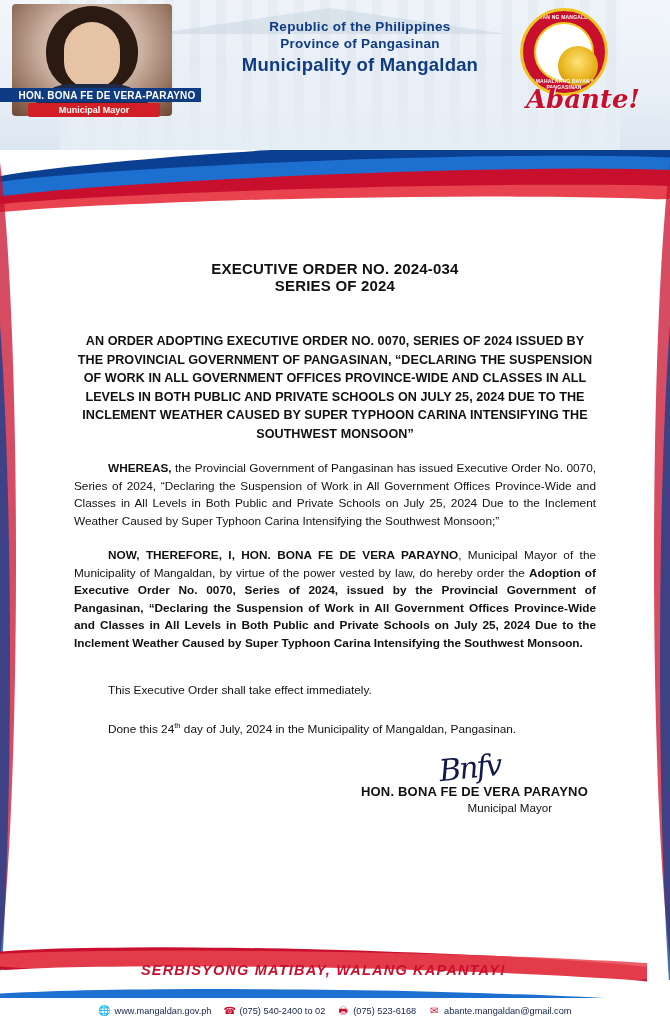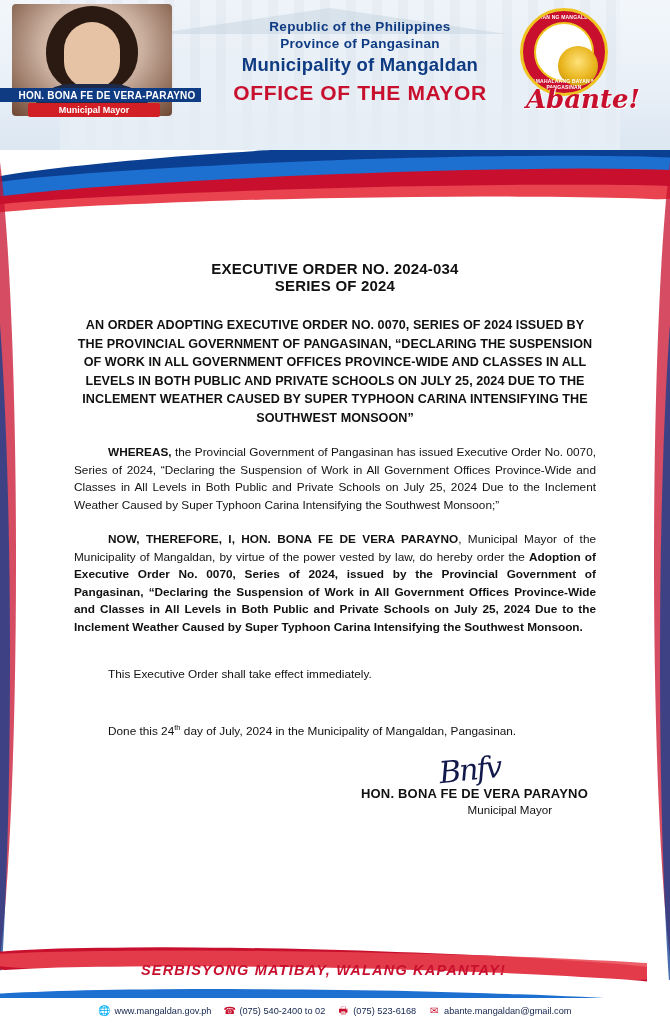--- a/index.html
+++ b/index.html
@@ -262,21 +262,21 @@
     font-weight: bold;
     font-size: 15px;
     line-height: 17px;
     letter-spacing: .2px;
   }
   .eo-title {
     text-align: center;
     font-weight: bold;
     font-size: 12.6px;
     line-height: 18.5px;
-    margin-top: 22px;
+    margin-top: 38px;
     letter-spacing: .05px;
   }
   .para {
     font-size: 11.8px;
     line-height: 17.5px;
     text-align: justify;
     margin-top: 17px;
   }
   .para.first { margin-top: 26px; }
   .indent { display: inline-block; width: 34px; }
@@ -284,21 +284,21 @@
 
   .effect {
     font-size: 11.8px;
     line-height: 17.5px;
     margin-top: 30px;
     text-align: justify;
   }
   .done {
     font-size: 11.8px;
     line-height: 17.5px;
-    margin-top: 35px;
+    margin-top: 17px;
     text-align: justify;
   }
   sup { font-size: 7.6px; vertical-align: super; }
 
   .sign-block {
     margin-top: 46px;
     text-align: right;
     position: relative;
     padding-right: 8px;
   }
@@ -405,21 +405,20 @@
       <div class="mayor-face"></div>
       <div class="mayor-body"></div>
     </div>
     <div class="mayor-namebar">HON. BONA FE DE VERA-PARAYNO</div>
     <div class="mayor-title">Municipal Mayor</div>
 
     <div class="header-text">
       <div class="h-line1">Republic of the Philippines</div>
       <div class="h-line2">Province of Pangasinan</div>
       <div class="h-line3">Municipality of Mangaldan</div>
-      <div class="h-line4">OFFICE OF THE MAYOR</div>
     </div>
 
     <div class="seal">
       <div class="seal-text-top">BAYAN NG MANGALDAN</div>
       <div class="seal-inner">
         <div class="seal-center"></div>
       </div>
       <div class="seal-text-bottom">PAMAHALAANG BAYAN NG PANGASINAN</div>
     </div>
 

